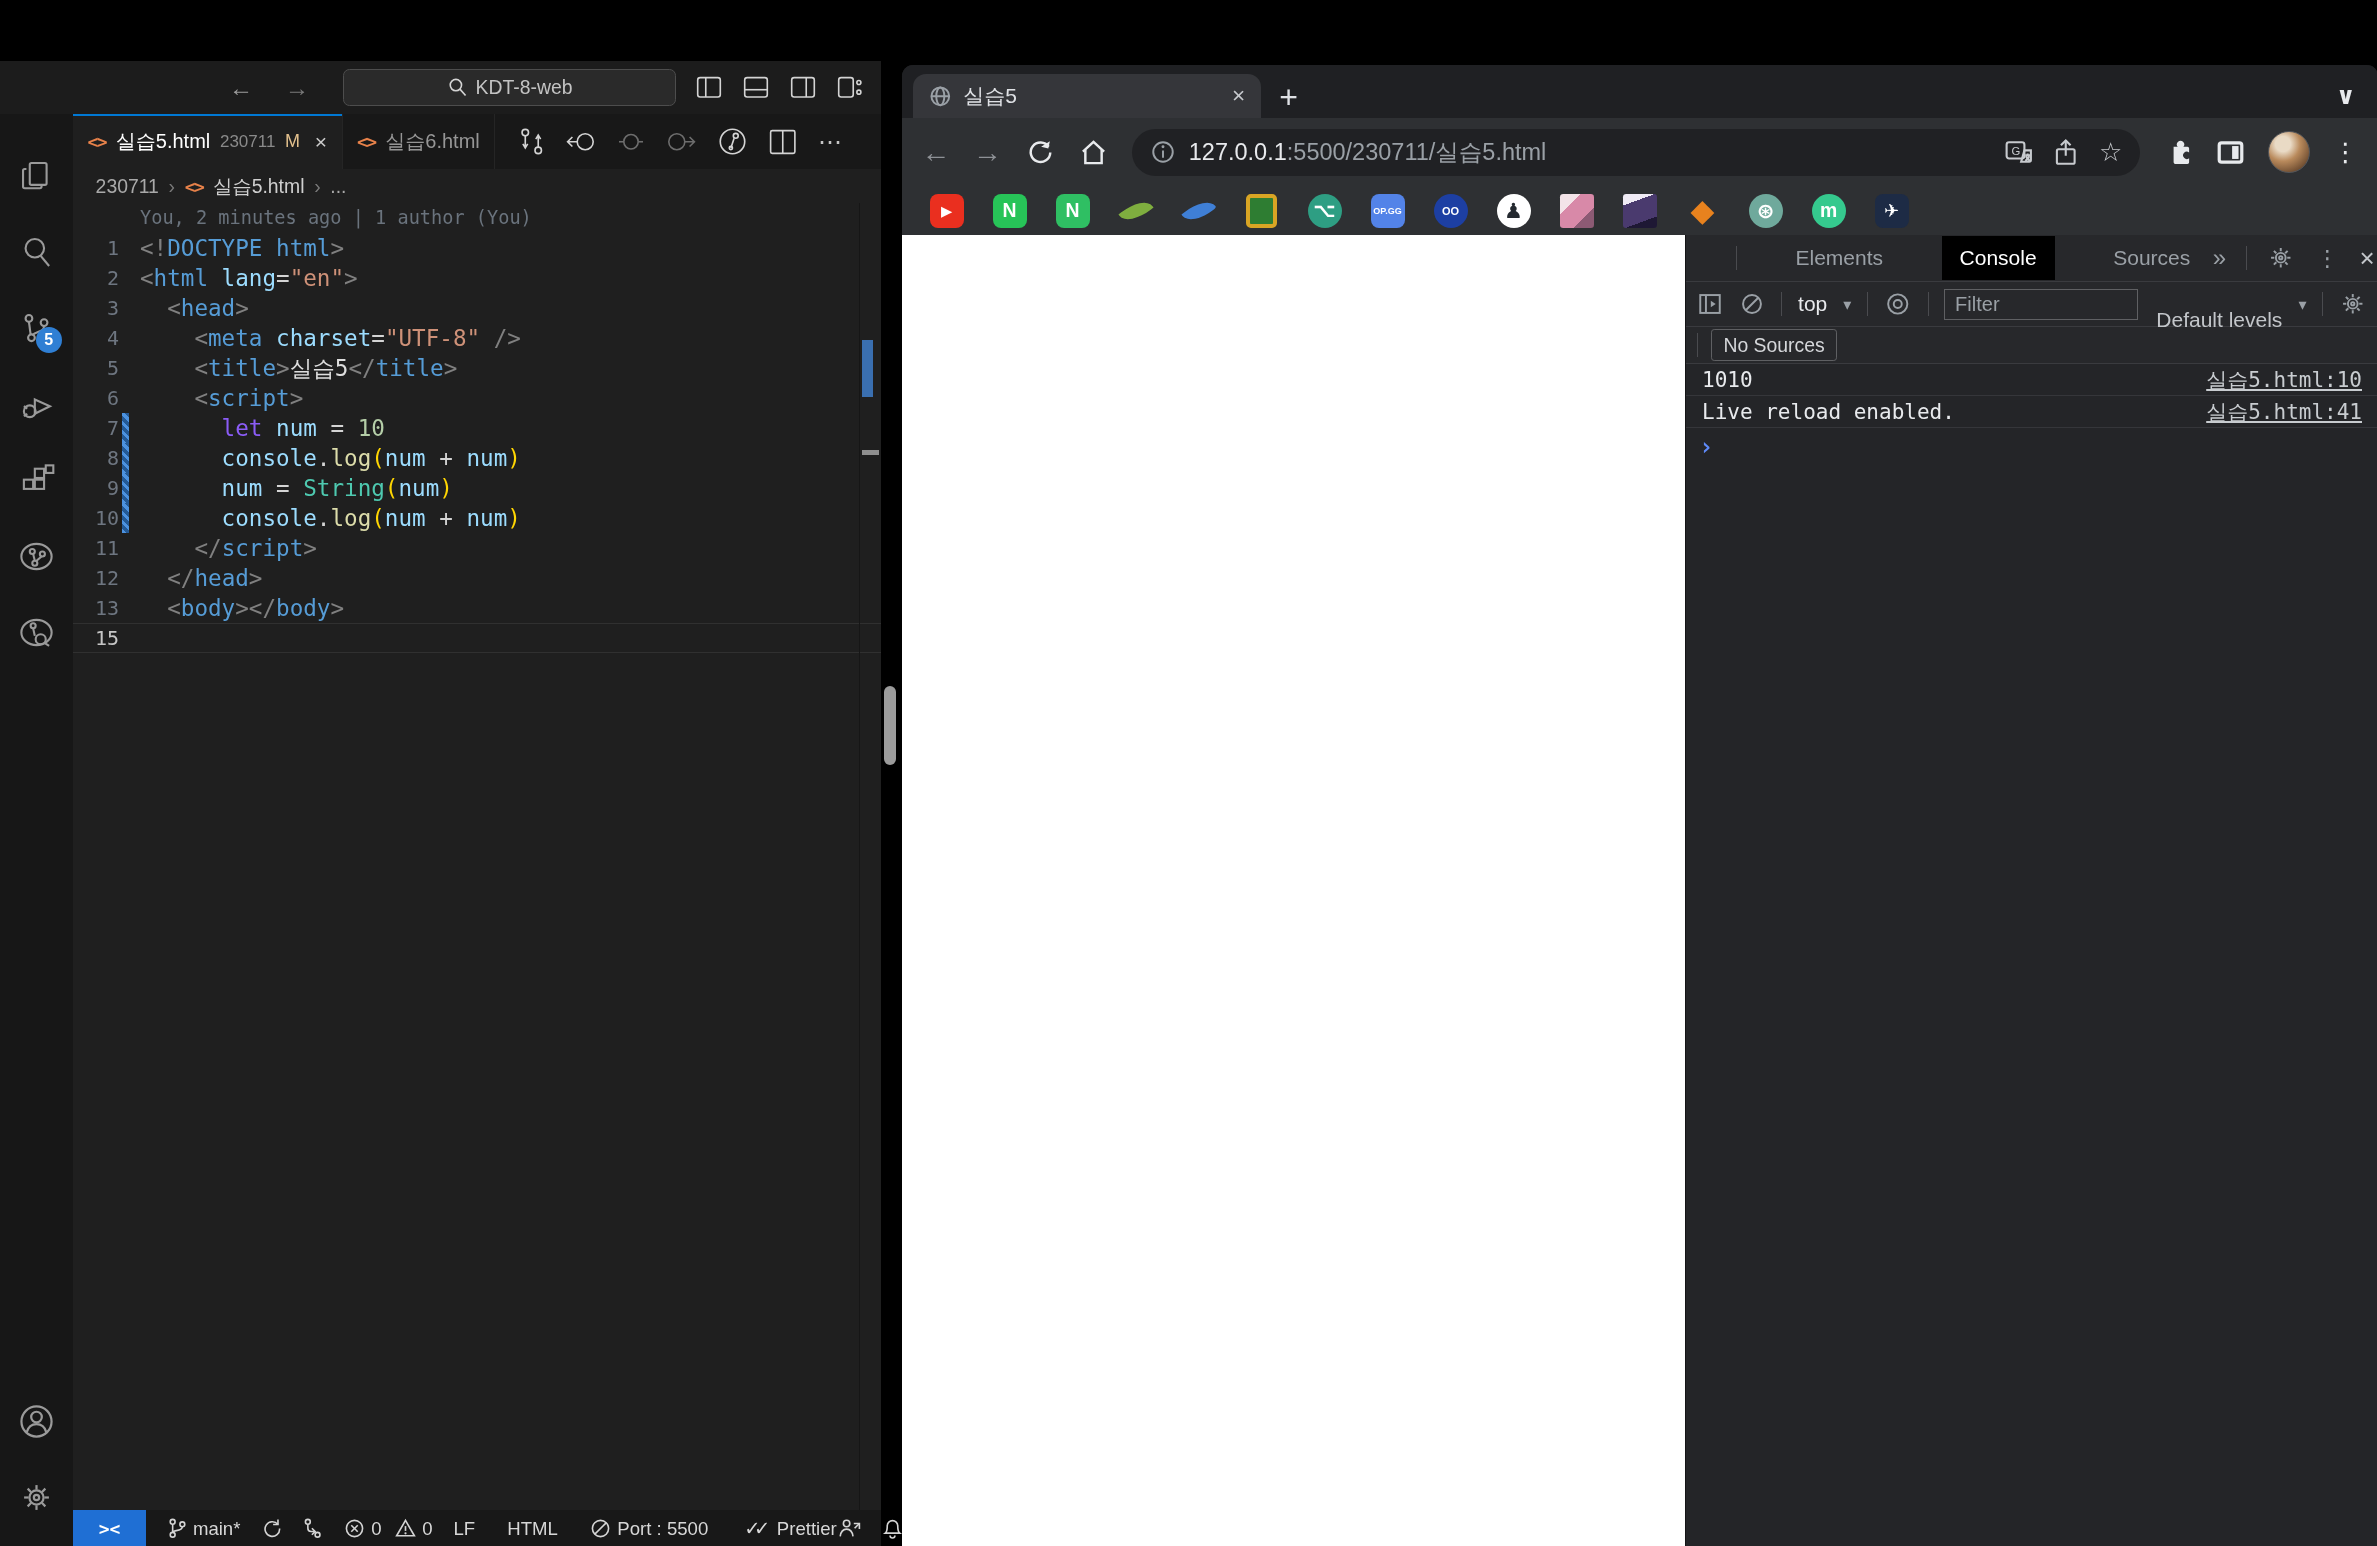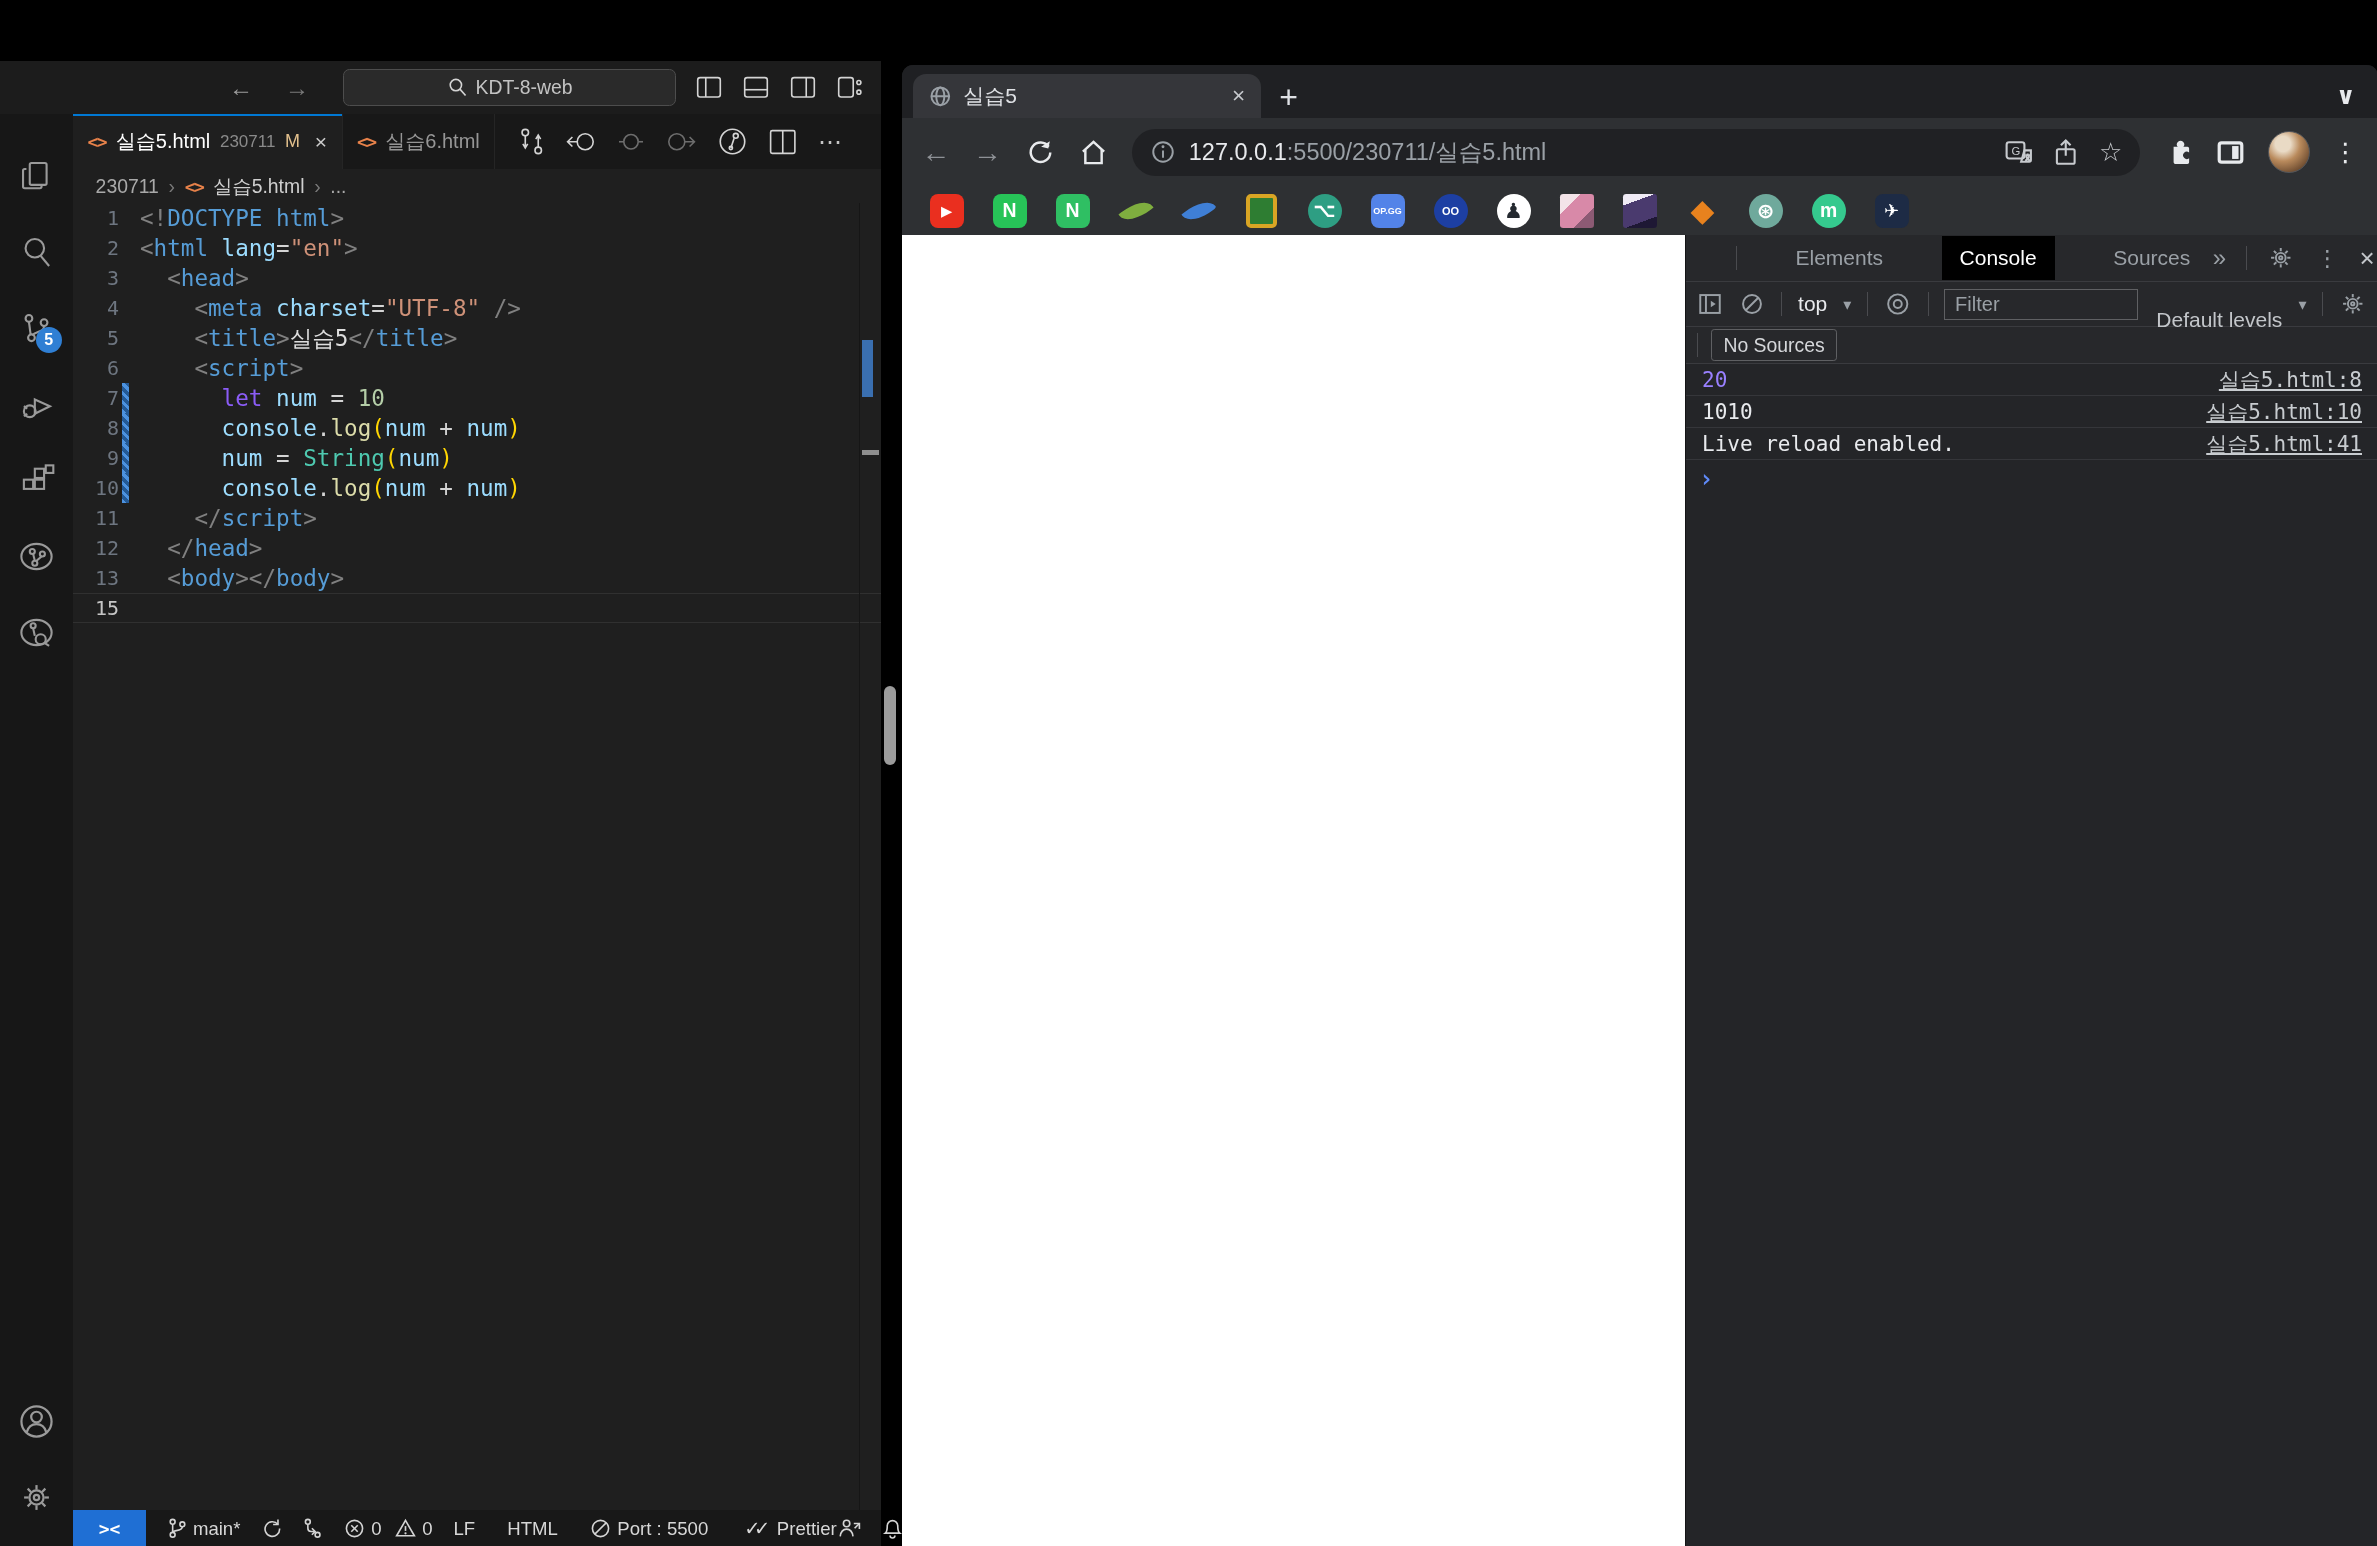--- a/index.html
+++ b/index.html
@@ -287,20 +287,24 @@
         <div class="breadcrumb">
           <span>230711</span>
           <span class="bc-sep">›</span>
           <span class="code-glyph">&lt;&gt;</span>
           <span style="color:#cfcfcf">실습5.html</span>
           <span class="bc-sep">›</span>
           <span>...</span>
         </div>
 
         <div class="editor">
+          <div class="blame-row">
+            <span class="bl-pad"></span>
+              <span>You, 2 minutes ago | 1 author (You)</span>
+          </div>
           <div id="code-rows">
               <div class="crow">
                 <span class="ln">1</span>
                 <span class="mark"></span>
                 <span class="ctext"><span class="c-p">&lt;!</span><span class="c-k">DOCTYPE html</span><span class="c-p">&gt;</span></span>
               </div>
               <div class="crow">
                 <span class="ln">2</span>
                 <span class="mark"></span>
                 <span class="ctext"><span class="c-p">&lt;</span><span class="c-k">html</span><span class="c-a"> lang</span><span class="c-o">=</span><span class="c-s">"en"</span><span class="c-p">&gt;</span></span>
@@ -640,24 +644,20 @@
             </svg>
         </div>
 
         <div class="dt-row dt-issues">
           <div class="vsep"></div>
           <span class="issues-chip">No Sources</span>
         </div>
 
         <div id="console-rows">
             <div class="con-row">
-              <span class="con-text t-number">20</span>
-              <span class="con-link">실습5.html:8</span>
-            </div>
-            <div class="con-row">
               <span class="con-text t-log">1010</span>
               <span class="con-link">실습5.html:10</span>
             </div>
             <div class="con-row">
               <span class="con-text t-log">Live reload enabled.</span>
               <span class="con-link">실습5.html:41</span>
             </div>
           </div>
 
         <div class="con-prompt">

